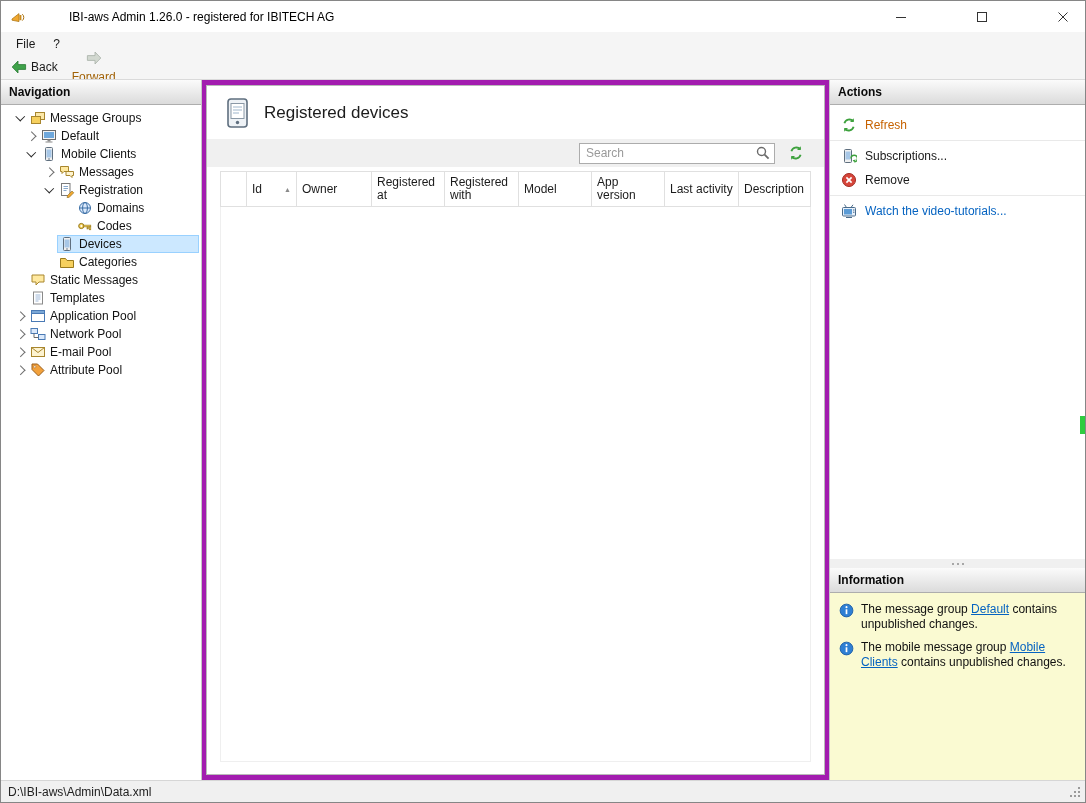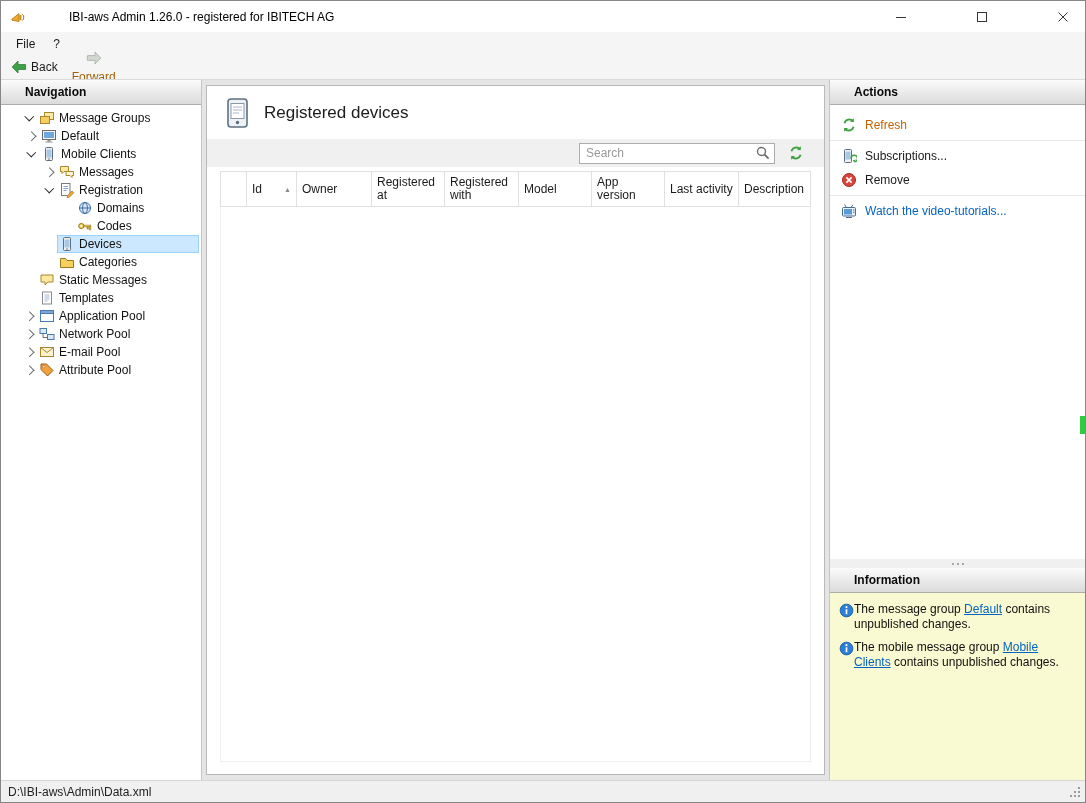--- a/index.html
+++ b/index.html
@@ -18,40 +18,40 @@
   .mitem{font-size:12px;color:#1a1a1a;padding:3px 9px;}
   .toolbar{height:24px;flex:none;background:#f5f5f5;display:flex;align-items:center;padding-left:4px;gap:2px;}
   .tbtn{display:flex;align-items:center;gap:4px;font-size:12px;color:#1a1a1a;padding:2px 6px;}
   .tbtn.disabled{color:#a16207;flex-direction:column;}
   .tbtn svg{display:block;}
 
   
   .main{flex:1;min-height:0;display:flex;border-top:1px solid #dadada;}
 
   
-  .phead{height:25px;flex:none;background:linear-gradient(#fbfbfb,#dbdbdb);border-bottom:1px solid #adadad;display:flex;align-items:center;padding-left:24px;font-size:12px;font-weight:bold;color:#0a0a0a;}
+  .phead{height:25px;flex:none;background:linear-gradient(#fbfbfb,#dbdbdb);border-bottom:1px solid #adadad;display:flex;align-items:center;padding-left:8px;font-size:12px;font-weight:bold;color:#0a0a0a;}
 
   
   .navpanel{width:201px;flex:none;background:#fff;border-right:1px solid #c6c6c6;display:flex;flex-direction:column;}
   .tree{flex:1;overflow:hidden;padding-top:4px;}
   .trow{display:flex;align-items:center;height:18px;font-size:12px;color:#121212;cursor:default;}
-  .lvl0{padding-left:20px;justify-content:flex-end;}.lvl1{padding-left:22px;}.lvl2{padding-left:40px;}.lvl3{padding-left:58px;}
+  .lvl0{padding-left:11px;justify-content:flex-end;}.lvl1{padding-left:22px;}.lvl2{padding-left:40px;}.lvl3{padding-left:58px;}
   .chev{width:16px;height:16px;flex:none;display:inline-flex;align-items:center;justify-content:center;}
   .chev::before{content:"";width:5.5px;height:5.5px;border-right:1.5px solid #6e6e6e;border-bottom:1.5px solid #6e6e6e;}
   .chev.collapsed::before{transform:rotate(-45deg) translate(0,0);}
   .chev.expanded::before{transform:rotate(45deg);border-color:#262626;margin-top:-3px;}
   .chev.none::before{display:none;}
   .titem{display:flex;align-items:center;gap:4px;flex:1;height:18px;padding:0 3px 0 1px;border:1px solid transparent;margin-right:2px;min-width:0;}
   .trow.selected .titem{background:#cce8ff;border-color:#99d1ff;}
   .ticon{width:16px;height:16px;flex:none;}
   .ticon svg{display:block;}
   .tlabel{white-space:nowrap;}
 
   
-  .center{flex:1;min-width:0;background:#e5e5e5;padding:5px 4px;display:flex;}
+  .center{flex:1;min-width:0;background:#a21caf;padding:5px 4px;display:flex;}
   .cbox{flex:1;min-width:0;background:#fff;border:1px solid #b9b9b9;display:flex;flex-direction:column;}
   .chead{height:53px;flex:none;display:flex;align-items:center;padding-left:19px;gap:15px;}
   .bigicon svg{display:block;}
   .ctitle{font-size:17px;font-weight:normal;color:#1c1c1c;}
   .sstrip{height:28px;flex:none;background:#f0f0f0;display:flex;align-items:center;justify-content:flex-end;padding-right:19px;gap:12px;}
   .sbox{position:relative;width:196px;height:21px;flex:none;}
   .sbox input{width:100%;height:100%;border:1px solid #acacac;background:#fff;font-size:12px;font-family:inherit;padding:0 24px 0 6px;color:#1a1a1a;outline:none;}
   .sbox input::placeholder{color:#9a9a9a;}
   .mag{position:absolute;right:4px;top:2.5px;width:16px;height:16px;}
   .mag svg,.rfbtn svg,.aicon svg,.iicon svg{display:block;}
@@ -70,21 +70,21 @@
   .rpanel{width:256px;flex:none;background:#fff;border-left:1px solid #c6c6c6;display:flex;flex-direction:column;}
   .alist{flex:1;min-height:0;background:#fff;padding-top:8px;}
   .action{display:flex;align-items:center;gap:8px;height:24px;padding-left:11px;font-size:12px;color:#1a1a1a;}
   .aicon{width:16px;height:16px;flex:none;}
   .action.accent .albl{color:#c66200;}
   .action.link .albl{color:#0563c1;}
   .adiv{height:1px;background:#e9e9e9;margin:3px 0;}
   .splitter{height:9px;flex:none;background:#f0f0f0;display:flex;align-items:center;justify-content:center;}
   .dots{width:2px;height:2px;border-radius:50%;background:#8f8f8f;box-shadow:-5px 0 0 #8f8f8f,5px 0 0 #8f8f8f;}
   .ipanel{height:187px;flex:none;background:#fafad2;overflow:hidden;padding-top:1px;}
-  .imsg{display:flex;padding:8px 10px 0 9px;font-size:12px;line-height:15px;color:#101010;}
+  .imsg{display:flex;gap:7px;padding:8px 10px 0 9px;font-size:12px;line-height:15px;color:#101010;}
   .iicon{width:15px;height:15px;flex:none;margin-top:1px;}
   .ilink{color:#0563c1;text-decoration:underline;cursor:pointer;}
 
   
   .statusbar{height:22px;flex:none;background:#f0f0f0;border-top:1px solid #d6d6d6;display:flex;align-items:center;padding-left:7px;font-size:12px;color:#222;position:relative;}
   .grip{position:absolute;right:5px;bottom:5px;width:2px;height:2px;background:#9a9a9a;
         box-shadow:-4px 0 0 #9a9a9a,-8px 0 0 #9a9a9a,0 -4px 0 #9a9a9a,-4px -4px 0 #9a9a9a,0 -8px 0 #9a9a9a;}
 
   .artifact{position:absolute;right:0;top:415px;width:5px;height:18px;background:#2ecc40;}
 </style>

